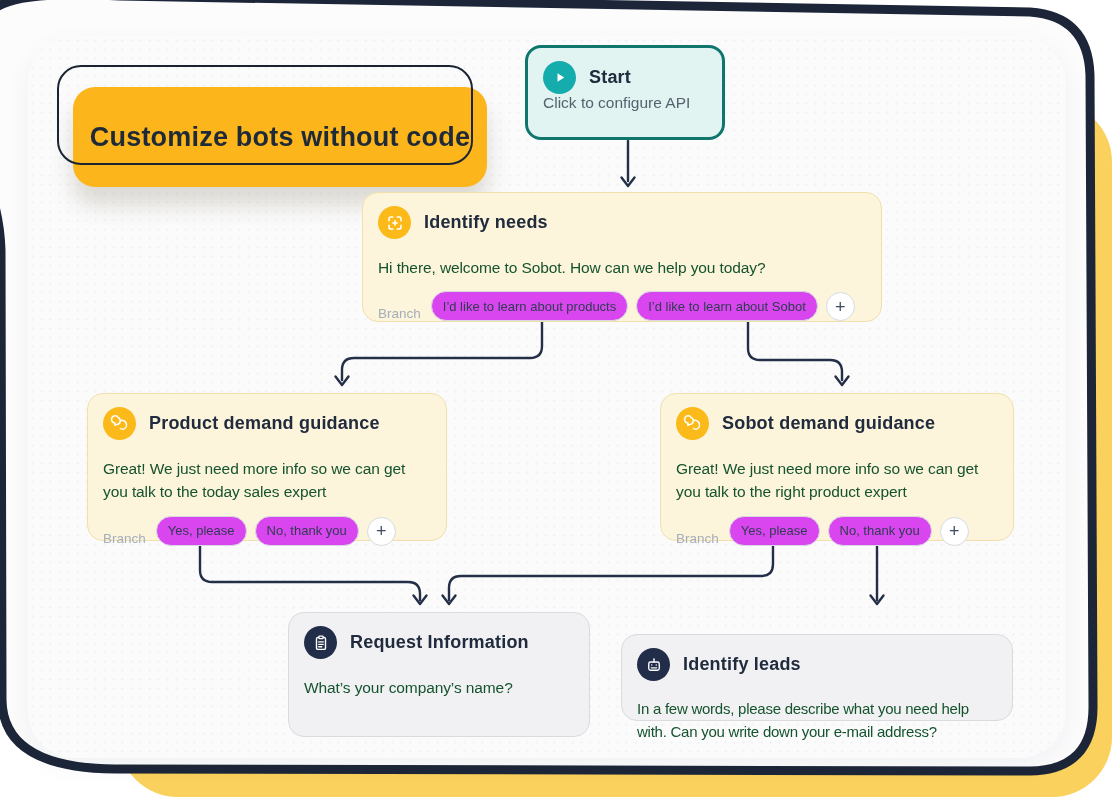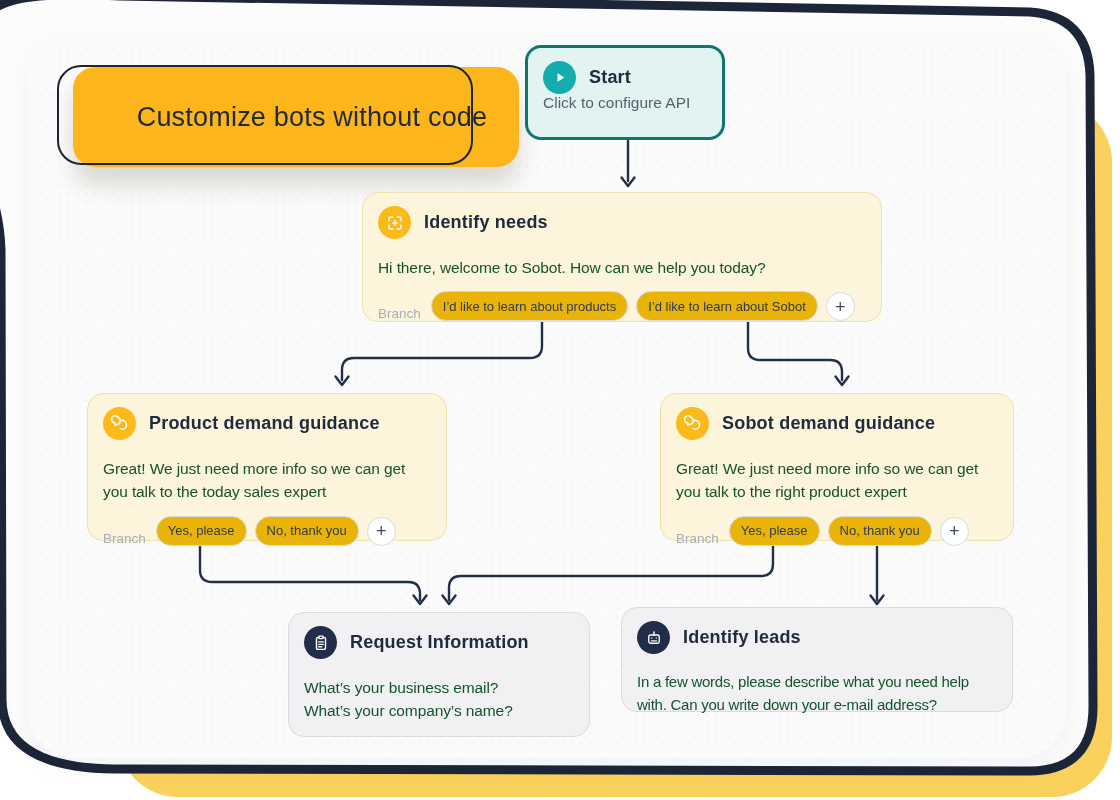--- a/index.html
+++ b/index.html
@@ -13,24 +13,24 @@
   .canvas-texture{
     position:absolute;left:28px;top:36px;width:1038px;height:722px;border-radius:46px;
     background-color:#FBFBFC;
     background-image:radial-gradient(rgba(30,40,60,0.035) 1px, transparent 1.3px);
     background-size:9px 9px;
     box-shadow:0 8px 26px rgba(25,35,55,0.05);
     z-index:1;
   }
   svg.connectors{z-index:2;}
   .badge-fill{
-    position:absolute;left:73px;top:67px;width:414px;height:100px;border-radius:22px;
+    position:absolute;left:73px;top:87px;width:414px;height:100px;border-radius:22px;
     background:#FCB51B;display:flex;align-items:center;justify-content:center;
-    font-size:27px;font-weight:400;color:#1F2A38;letter-spacing:.2px;
-    box-shadow:0 18px 22px rgba(110,100,70,.22);z-index:3;padding-left:32px;
+    font-size:27px;font-weight:700;color:#1F2A38;letter-spacing:.2px;
+    box-shadow:0 18px 22px rgba(110,100,70,.22);z-index:3;
   }
   .badge-outline{
     position:absolute;left:57px;top:65px;width:416px;height:100px;border-radius:24px;
     border:2.5px solid #1A2433;box-sizing:border-box;z-index:4;background:transparent;
   }
   .node{
     position:absolute;border-radius:16px;box-sizing:border-box;z-index:3;
     padding:13px 10px 13px 15px;
   }
   .node.cream{background:#FCF4DB;border:1px solid #F1E0AE;}
@@ -44,34 +44,34 @@
   .icon-circle.yellow{background:#FBBA19;}
   .icon-circle.tealbg{background:#14ACAC;}
   .icon-circle.navy{background:#222D49;}
   .node-title{font-size:18px;font-weight:700;color:#202B3D;letter-spacing:.2px;white-space:nowrap;}
   .node-sub{font-size:15.5px;color:#55626E;}
   .node-msg{margin-top:17px;font-size:15.5px;color:#14532d;line-height:1.5;letter-spacing:-.1px;}
   .msg-line{white-space:nowrap;}
   .branch-row{display:flex;align-items:flex-end;gap:8px;margin-top:12px;}
   .branch-label{font-size:13.5px;color:#A6AEBB;flex:0 0 auto;margin-right:2px;}
   .pill{
-    height:30px;padding:0 11px;border:1px solid #D6DAE0;border-radius:16px;background:#eab308;
+    height:30px;padding:0 11px;border:1px solid #D6DAE0;border-radius:16px;background:#d946ef;
     display:flex;align-items:center;font-size:13px;color:#2F3C51;white-space:nowrap;cursor:pointer;
   }
   .plus-btn{
     width:29px;height:29px;border-radius:50%;border:1px solid #D6DAE0;background:#ffffff;
     color:#3E4C5F;font-size:18px;line-height:1;display:flex;align-items:center;justify-content:center;
     cursor:pointer;flex:0 0 auto;padding:0;
   }
   #node-start{left:525px;top:45px;width:200px;height:95px;}
   #node-identify-needs{left:362px;top:192px;width:520px;height:130px;}
   #node-product{left:87px;top:393px;width:360px;height:148px;}
   #node-sobot{left:660px;top:393px;width:354px;height:148px;}
   #node-request{left:288px;top:612px;width:302px;height:125px;}
-  #node-leads{left:621px;top:607px;width:392px;height:105px;padding-right:8px;}
+  #node-leads{left:621px;top:634px;width:392px;height:87px;padding-right:8px;}
   #node-leads .node-msg{font-size:15px;letter-spacing:-.25px;}
 </style>
 </head>
 <body>
 
 <div class="stage">
 
   <svg class="bg" viewBox="0 0 1120 800">
     <rect x="118" y="102" width="994" height="695" rx="60" fill="#FAD15C"></rect>
     <path d="M -20 30
@@ -199,21 +199,20 @@
       <span class="icon-circle navy">
         <svg width="18" height="18" viewBox="0 0 24 24" fill="none" stroke="#ffffff" stroke-width="1.9" stroke-linecap="round" stroke-linejoin="round">
           <rect x="6" y="4.5" width="12" height="16" rx="2"></rect>
           <rect x="9.2" y="2.8" width="5.6" height="3.4" rx="1" fill="#222D49"></rect>
           <path d="M9 10.5 H15 M9 13.8 H15 M9 17 H13"></path>
         </svg>
       </span>
       <span class="node-title">Request Information</span>
     </div>
     <div class="node-msg">
-      <div class="msg-line">What’s your business email?</div>
       <div class="msg-line">What’s your company’s name?</div>
     </div>
   </div>
 
   <div class="node gray" id="node-leads">
     <div class="node-head">
       <span class="icon-circle navy">
         <svg width="18" height="18" viewBox="0 0 24 24" fill="none" stroke="#ffffff" stroke-width="1.8" stroke-linecap="round" stroke-linejoin="round">
           <rect x="5" y="8" width="14" height="11" rx="2.4"></rect>
           <path d="M12 5.2 V8"></path>

